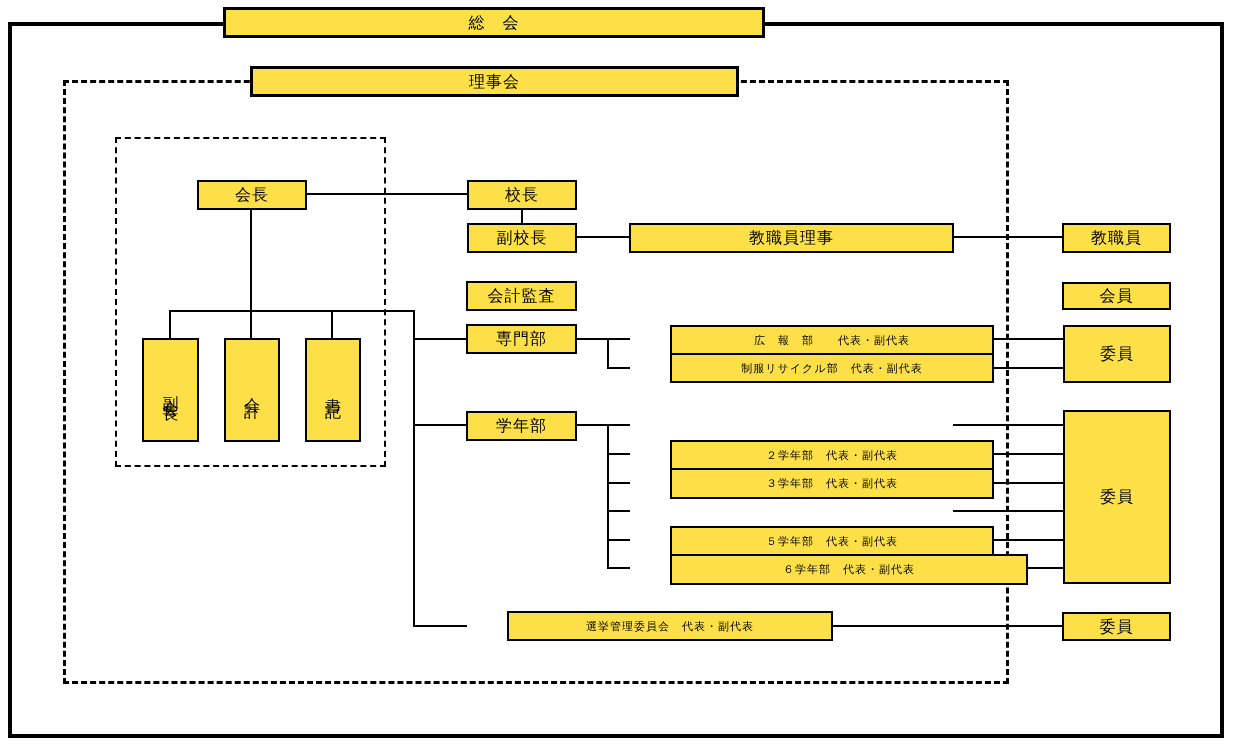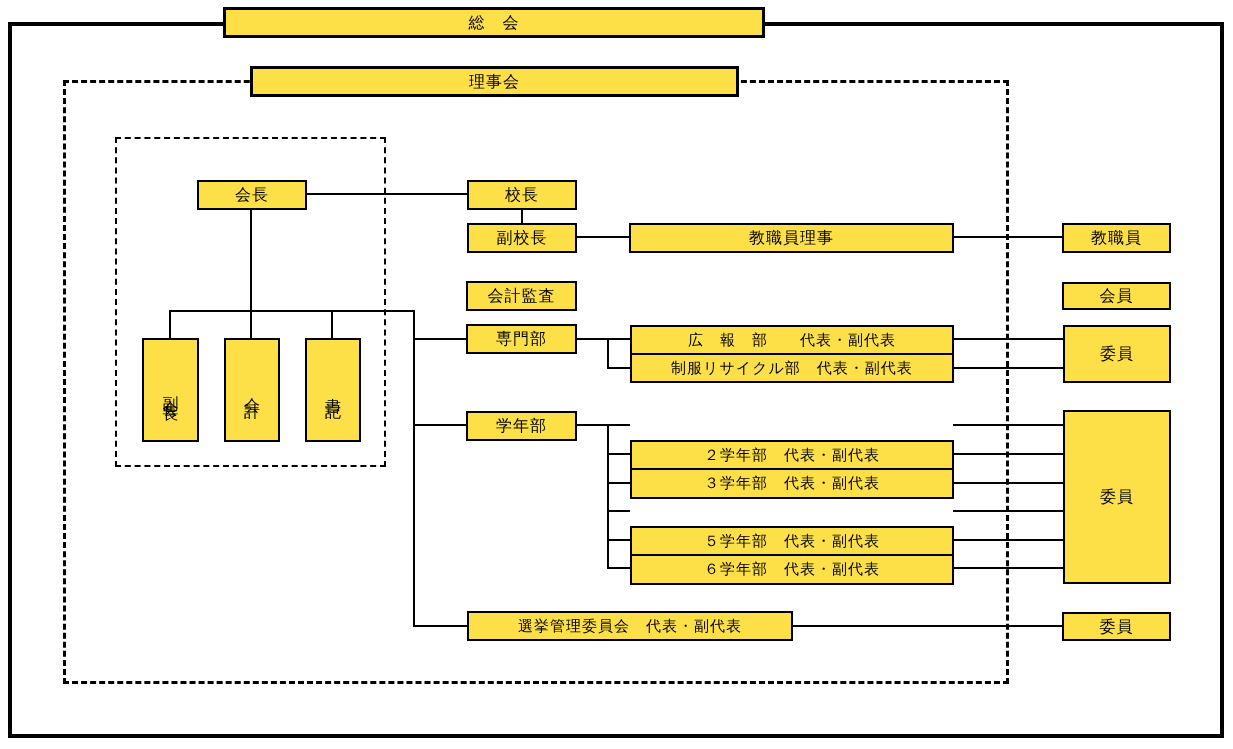--- a/index.html
+++ b/index.html
@@ -29,21 +29,21 @@
     letter-spacing: 1px;
     white-space: pre;
     line-height: 1;
   }
   .box.thick { border-width: 3px; }
   .box.vtext {
     writing-mode: vertical-rl;
     text-orientation: upright;
     letter-spacing: 5px;
   }
-  .box.small-font { font-size: 15px; }
+  .box.small-font { font-size: 11px; margin-left: 40px; }
 </style>
 </head>
 <body>
 
 <div class="canvas">
 
   <div class="frame outer-solid"></div>
   <div class="frame outer-dashed"></div>
   <div class="frame inner-dashed"></div>
 
@@ -101,19 +101,19 @@
 
   <div class="box" style="left:466px;top:324px;width:111px;height:30px">専門部</div>
   <div class="box small-font" style="left:630px;top:325px;width:324px;height:30px">広　報　部　　代表・副代表</div>
   <div class="box small-font" style="left:630px;top:353px;width:324px;height:30px">制服リサイクル部　代表・副代表</div>
   <div class="box" style="left:1063px;top:325px;width:108px;height:58px">委員</div>
 
   <div class="box" style="left:466px;top:411px;width:111px;height:30px">学年部</div>
   <div class="box small-font" style="left:630px;top:440px;width:324px;height:30px">２学年部　代表・副代表</div>
   <div class="box small-font" style="left:630px;top:468px;width:324px;height:31px">３学年部　代表・副代表</div>
   <div class="box small-font" style="left:630px;top:526px;width:324px;height:30px">５学年部　代表・副代表</div>
-  <div class="box small-font" style="left:630px;top:554px;width:324px;height:31px">６学年部　代表・副代表</div>
+  <div class="box small-font" style="left:630px;top:554px;width:358px;height:31px">６学年部　代表・副代表</div>
   <div class="box" style="left:1063px;top:410px;width:108px;height:174px">委員</div>
 
   <div class="box small-font" style="left:467px;top:611px;width:326px;height:30px">選挙管理委員会　代表・副代表</div>
   <div class="box" style="left:1062px;top:612px;width:109px;height:29px">委員</div>
 
 </div>
 
 </body></html>

